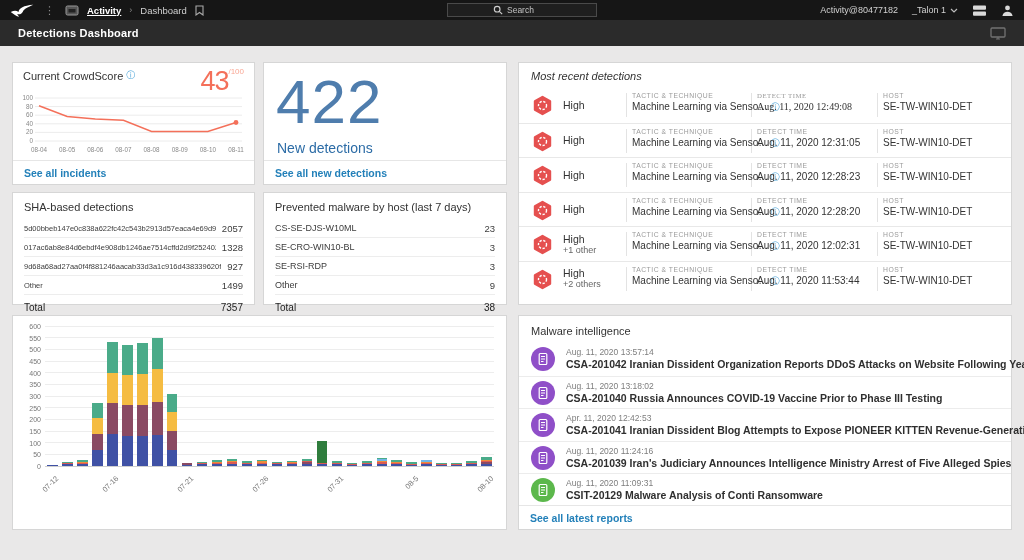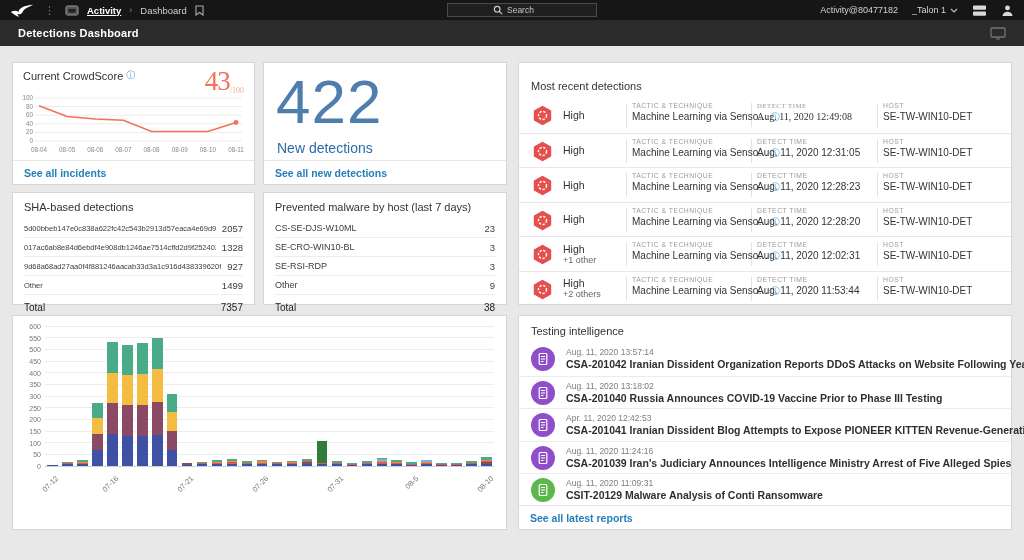--- a/index.html
+++ b/index.html
@@ -41,21 +41,21 @@
   #card-tactics    { left:12px;  top:269px; width:495px; height:215px; }
   #card-intel      { left:518px; top:269px; width:494px; height:215px; }
 
   .card-title { font-size:11px; color:#333; font-weight:500; }
   .card-linkrow { position:absolute; left:0; right:0; bottom:0; height:24px;
     border-top:1px solid #e6e6e6; display:flex; align-items:center; padding:0 11px; }
   .link { font-size:10.5px; font-weight:bold; color:#2380b9; text-decoration:none; cursor:pointer; }
 
   
   .cs-head { display:flex; align-items:flex-start; padding:7px 10px 0 10px; gap:3px; }
-  .cs-score { margin-left:auto; display:flex; align-items:flex-end; line-height:1; margin-top:-2px;font-family:Liberation Serif, serif; }
+  .cs-score { margin-left:auto; display:flex; align-items:flex-start; line-height:1; margin-top:-2px; }
   .cs-num { font-size:27px; font-weight:300; color:#f4705a; letter-spacing:-1px; }
   .cs-max { font-size:8px; color:#f9a795; margin-top:0; }
   .info { color:#4aa3d8; font-size:9px; line-height:1.2; cursor:pointer; }
   #crowdscore-chart { display:block; margin:0 auto; }
 
   
   .nd-num { font-size:62px; font-weight:200; color:#4f7dad; line-height:.95; padding:10px 0 0 12px; letter-spacing:1px; }
   .nd-label { font-size:14px; color:#2c6ca6; padding:8px 0 0 13px; }
 
   
@@ -63,21 +63,21 @@
   .kv-title { margin-bottom:6px; }
   .kv-row { display:flex; justify-content:space-between; align-items:center; height:19px;
     border-bottom:1px solid #ededed; cursor:pointer; }
   .kv-key { font-size:7.5px; color:#3c3c3c; white-space:nowrap; overflow:hidden; }
   #card-prevented .kv-key { font-size:9px; }
   .kv-val { font-size:9.5px; color:#3c3c3c; padding-left:6px; }
   .kv-total { display:flex; justify-content:space-between; margin-top:7px; }
   .kv-total span { font-size:10px; color:#222; }
 
   
-  .recent-title { padding:17px 12px 6px 12px; }
+  .recent-title { padding:7px 12px 6px 12px;font-style:italic; }
   .det-row { position:relative; height:34.5px; border-top:1px solid #e8e8e8; cursor:pointer; }
   .det-row:first-of-type { border-top:none; }
   .sev-icon { position:absolute; left:13px; top:7px; }
   .sev-text { position:absolute; left:44px; top:50%; transform:translateY(-50%); }
   .sev-main { font-size:10.5px; color:#333; }
   .sev-extra { font-size:9px; color:#666; }
   .det-col { position:absolute; top:4px; }
   .det-col-label { font-size:6.8px; letter-spacing:.5px; color:#9a9a9a; margin-bottom:2px; }
   .det-col-val { font-size:10px; color:#333; white-space:nowrap; }
   .det-vline { position:absolute; top:5px; height:24px; width:1px; background:#e3e3e3; }
@@ -629,21 +629,21 @@
           <span class="xtick" style="left: 104.183px; top: 148px;">07-21</span>
           <span class="xtick" style="left: 179.017px; top: 148px;">07-26</span>
           <span class="xtick" style="left: 253.85px; top: 148px;">07-31</span>
           <span class="xtick" style="left: 328.683px; top: 148px;">08-5</span>
           <span class="xtick" style="left: 403.517px; top: 148px;">08-10</span>
         </div>
     </div>
   </section>
 
   <section class="card" id="card-intel">
-    <div class="intel-title card-title">Testing intelligence</div>
+    <div class="intel-title card-title">Malware intelligence</div>
     <div id="intel-items">
         <div class="intel-item">
           <span class="intel-icon"><svg width="24" height="24" viewBox="0 0 24 24">
               <circle cx="12" cy="12" r="12" fill="#8f4fc8"></circle>
               <rect x="8.2" y="6.5" width="7.6" height="11" rx="1" fill="none" stroke="#fff" stroke-width="1.2"></rect>
               <path d="M10 9.5h4M10 12h4M10 14.5h2.5" stroke="#fff" stroke-width="1.1"></path>
             </svg></span>
           <div class="intel-time">Aug. 11, 2020 13:57:14</div>
           <div class="intel-headline">CSA-201042 Iranian Dissident Organization Reports DDoS Attacks on Website Following Yearly Conference</div>
         </div>

